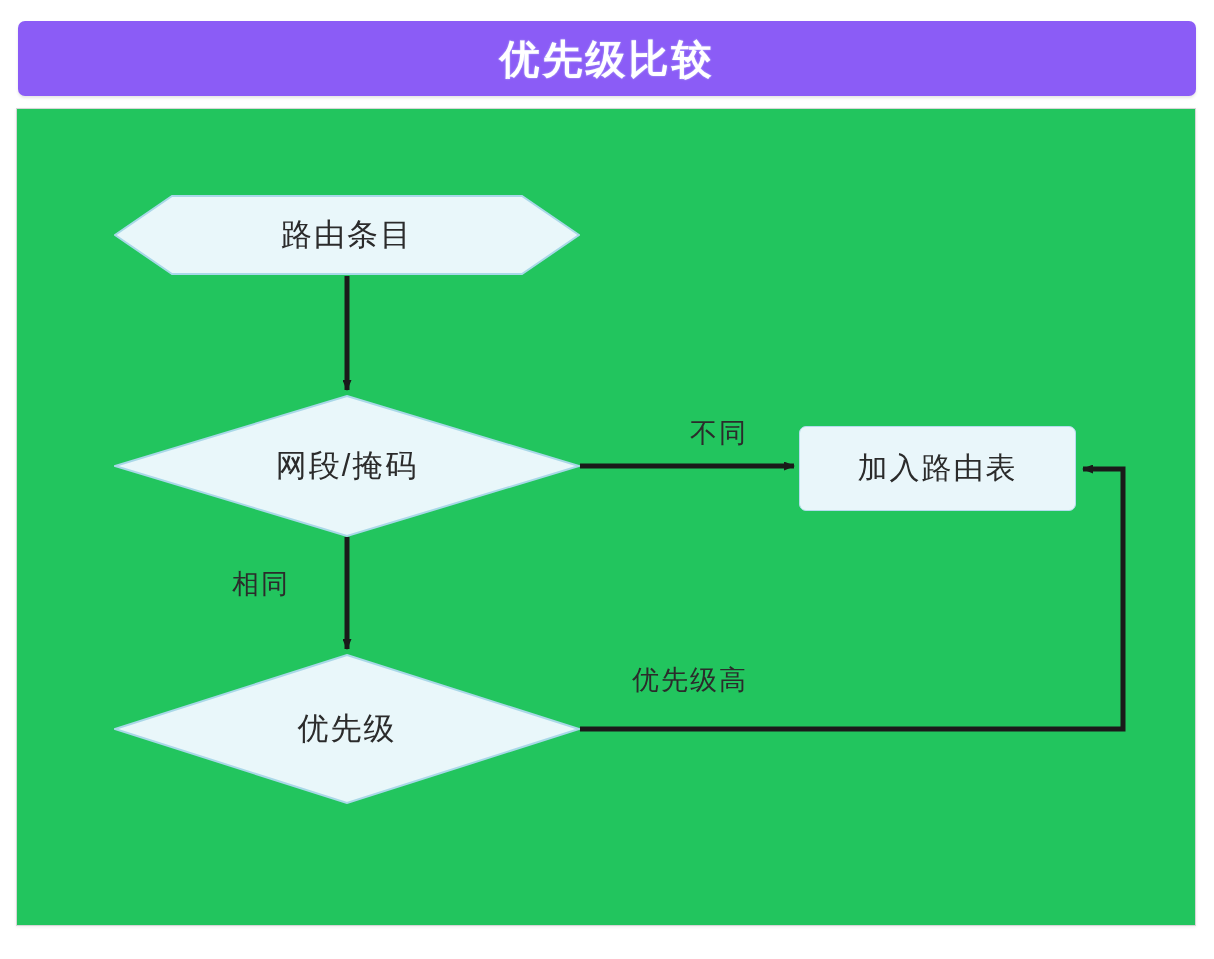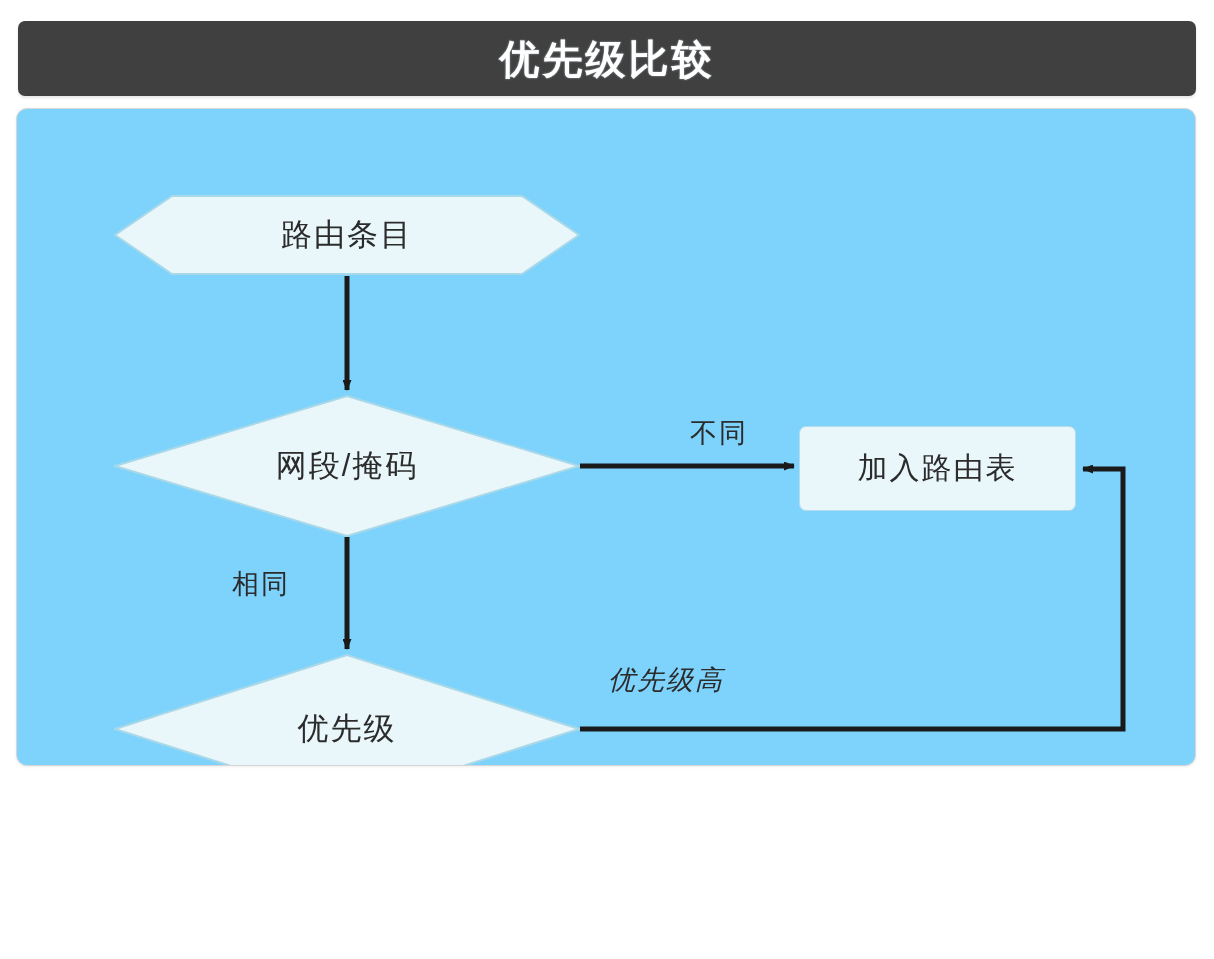--- a/index.html
+++ b/index.html
@@ -23,21 +23,21 @@
     background: #ffffff;
   }
 
   
   .header-bar {
     position: absolute;
     left: 18px;
     top: 21px;
     width: 1178px;
     height: 75px;
-    background: #404040;
+    background: #8b5cf6;
     border-radius: 7px;
     box-shadow: 0 2px 3px rgba(0,0,0,0.10);
     display: flex;
     align-items: center;
     justify-content: center;
     box-sizing: border-box;
   }
   .header-title {
     color: #ffffff;
     font-size: 40px;
@@ -47,24 +47,24 @@
     text-shadow: 0 0 2px rgba(220,245,255,0.65);
     user-select: none;
   }
 
   
   .diagram-card {
     position: absolute;
     left: 16px;
     top: 108px;
     width: 1180px;
-    height: 658px;
-    background: #7dd3fc;
+    height: 818px;
+    background: #22c55e;
     border: 1px solid #d6d6d6;
-    border-radius: 11px;
+    border-radius: 0;
     box-shadow: 0 1px 3px rgba(0,0,0,0.07);
     box-sizing: border-box;
     overflow: hidden;
   }
 
   
   .canvas {
     position: absolute;
     left: 0; top: 0;
     width: 1180px;
@@ -151,21 +151,21 @@
     position: absolute;
     color: #2b2b2b;
     font-size: 27px;
     letter-spacing: 2px;
     white-space: nowrap;
     user-select: none;
     z-index: 4;
   }
   .edge-label-different { left: 673px; top: 306px; }
   .edge-label-same      { left: 215px; top: 457px; text-align: right; }
-  .edge-label-higher    { left: 591px; top: 553px; font-style: italic; }
+  .edge-label-higher    { left: 615px; top: 553px; }
 </style>
 </head>
 <body>
 
 <div id="page">
 
   <div class="header-bar">
     <div class="header-title">优先级比较</div>
   </div>
 

